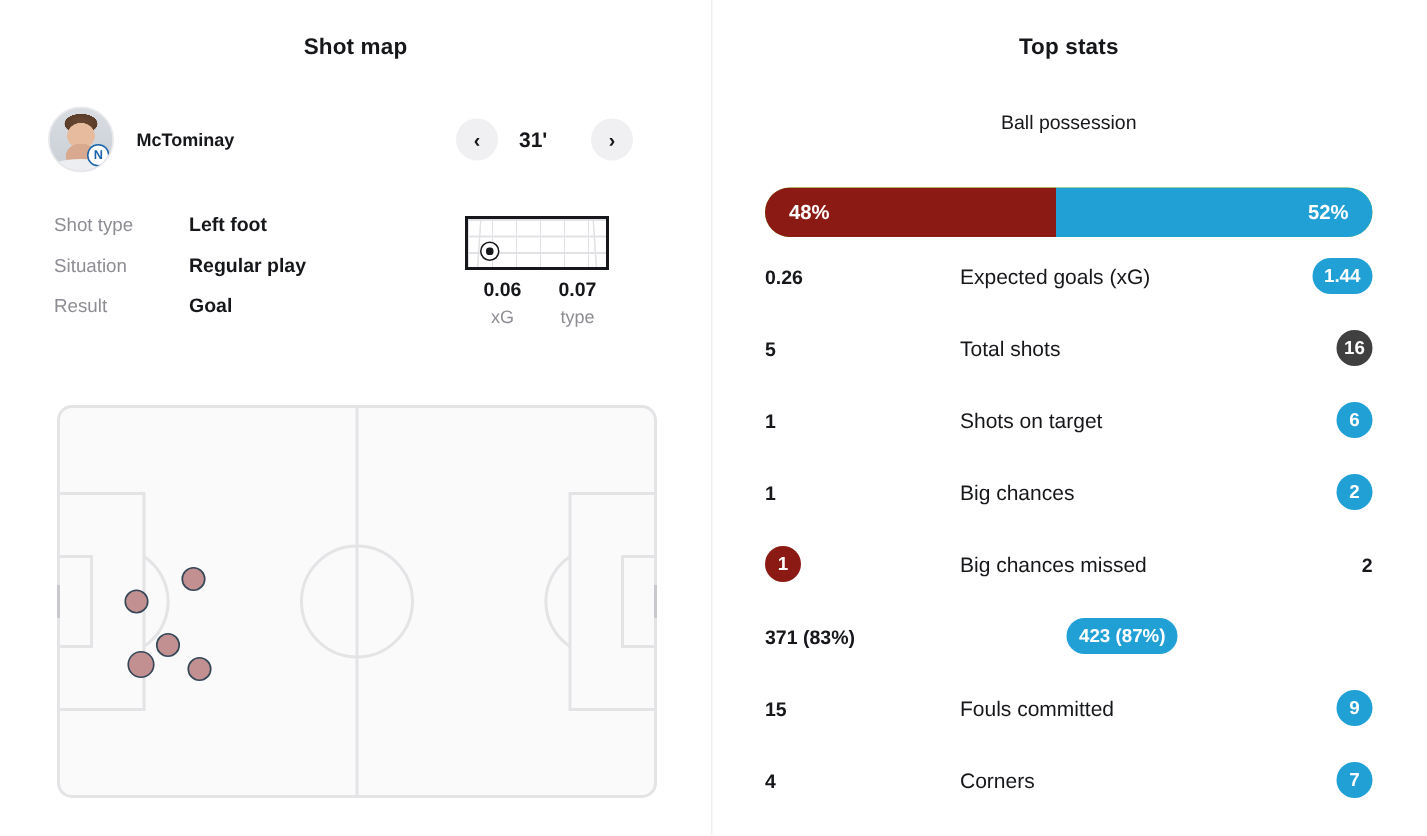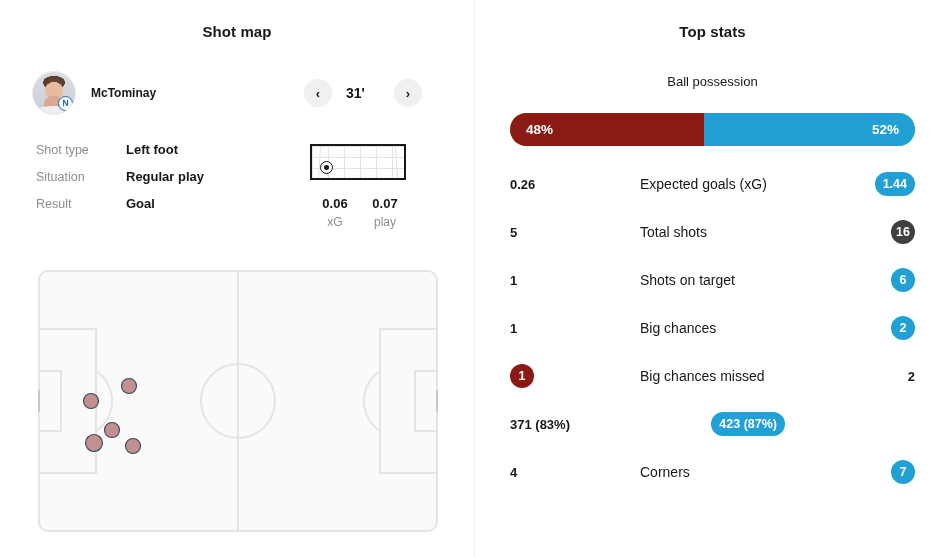--- a/index.html
+++ b/index.html
@@ -102,39 +102,39 @@
   }
   .goal-ball {
     position: absolute; left: 8px; bottom: 4px;
     width: 13px; height: 13px; border-radius: 50%;
     background: #ffffff; border: 1.6px solid #16171a;
     display: flex; align-items: center; justify-content: center;
   }
   .goal-ball::after {
     content: ""; width: 4.5px; height: 4.5px; border-radius: 50%; background: #16171a;
   }
-  .xg-values { display: flex; margin-top: 16px; }
+  .xg-values { display: flex; margin-top: 5px; }
   .xg-cell { width: 50px; text-align: center; }
   .xg-num { font-size: 13px; font-weight: 700; color: #16171a; }
   .xg-lbl { font-size: 12px; color: #8d8d94; margin-top: 4px; }
 
   
   .pitch-wrap { position: absolute; left: 38px; top: 270px; }
   svg.pitch { display: block; }
 
   
   .right-panel { position: relative; width: 477px; height: 557px; }
   .right-panel .panel-title { margin-top: 23px; }
 
   .possession-block { position: absolute; left: 36px; top: 74px; width: 405px; }
   .possession-label {
     text-align: center; font-size: 13px; color: #16171a; font-weight: 400;
   }
   .possession-bar {
-    margin-top: 24px; height: 33px; display: flex;
+    margin-top: 36px; height: 33px; display: flex;
     border-radius: 17px; overflow: hidden; background: #84cc16;
   }
   .poss-seg {
     display: flex; align-items: center; height: 100%;
     font-size: 13.5px; font-weight: 700; color: #ffffff; padding-left: 36px;
   }
   .poss-home { justify-content: flex-start; padding-left: 16px; }
   .poss-away { justify-content: flex-end; padding-right: 16px; }
 
   .stats-list { position: absolute; left: 36px; top: 160px; width: 405px; }
@@ -201,21 +201,21 @@
         <div class="net-persp"></div>
         <div class="goal-ball"></div>
       </div>
       <div class="xg-values">
         <div class="xg-cell">
           <div class="xg-num">0.06</div>
           <div class="xg-lbl">xG</div>
         </div>
         <div class="xg-cell">
           <div class="xg-num">0.07</div>
-          <div class="xg-lbl">play</div>
+          <div class="xg-lbl">type</div>
         </div>
       </div>
     </div>
 
     <div class="pitch-wrap">
       <svg class="pitch" id="pitch-svg" width="400" height="262" viewBox="0 0 400 262">
           <rect x="1" y="1" width="398" height="260" rx="9" fill="#fafafa" stroke="#e4e4e7" stroke-width="2"></rect>
           <line x1="200" y1="1" x2="200" y2="261" stroke="#e4e4e7" stroke-width="2"></line>
           <circle cx="200" cy="131" r="37" fill="none" stroke="#e4e4e7" stroke-width="2"></circle>
           <rect x="1" y="59" width="57" height="144" fill="none" stroke="#e4e4e7" stroke-width="2"></rect>
@@ -317,20 +317,29 @@
         <div class="stat-row">
           <div class="stat-home">
             <span class="plain-val">371 (83%)</span>
           </div>
           <div class="stat-away">
             <span class="pill" style="background: rgb(33, 160, 214);">423 (87%)</span>
           </div>
         </div>
         <div class="stat-row">
           <div class="stat-home">
+            <span class="plain-val">15</span>
+          </div>
+          <div class="stat-label">Fouls committed</div>
+          <div class="stat-away">
+            <span class="pill circle" style="background: rgb(33, 160, 214);">9</span>
+          </div>
+        </div>
+        <div class="stat-row">
+          <div class="stat-home">
             <span class="plain-val">4</span>
           </div>
           <div class="stat-label">Corners</div>
           <div class="stat-away">
             <span class="pill circle" style="background: rgb(33, 160, 214);">7</span>
           </div>
         </div>
       </div>
   </section>
 </div>

